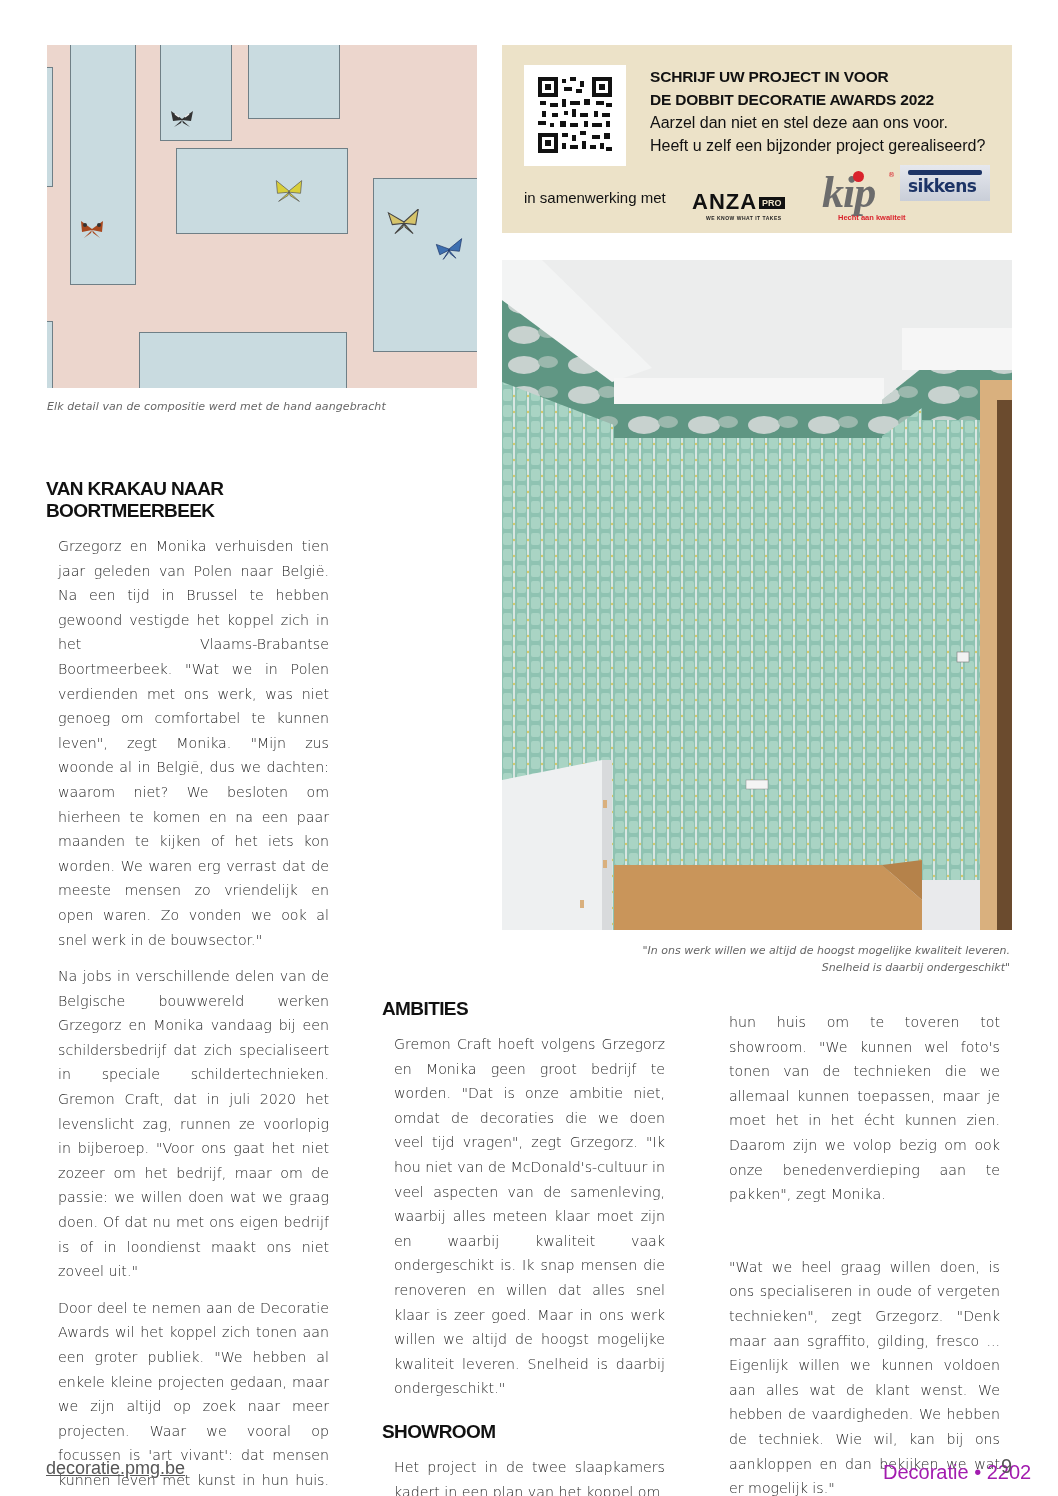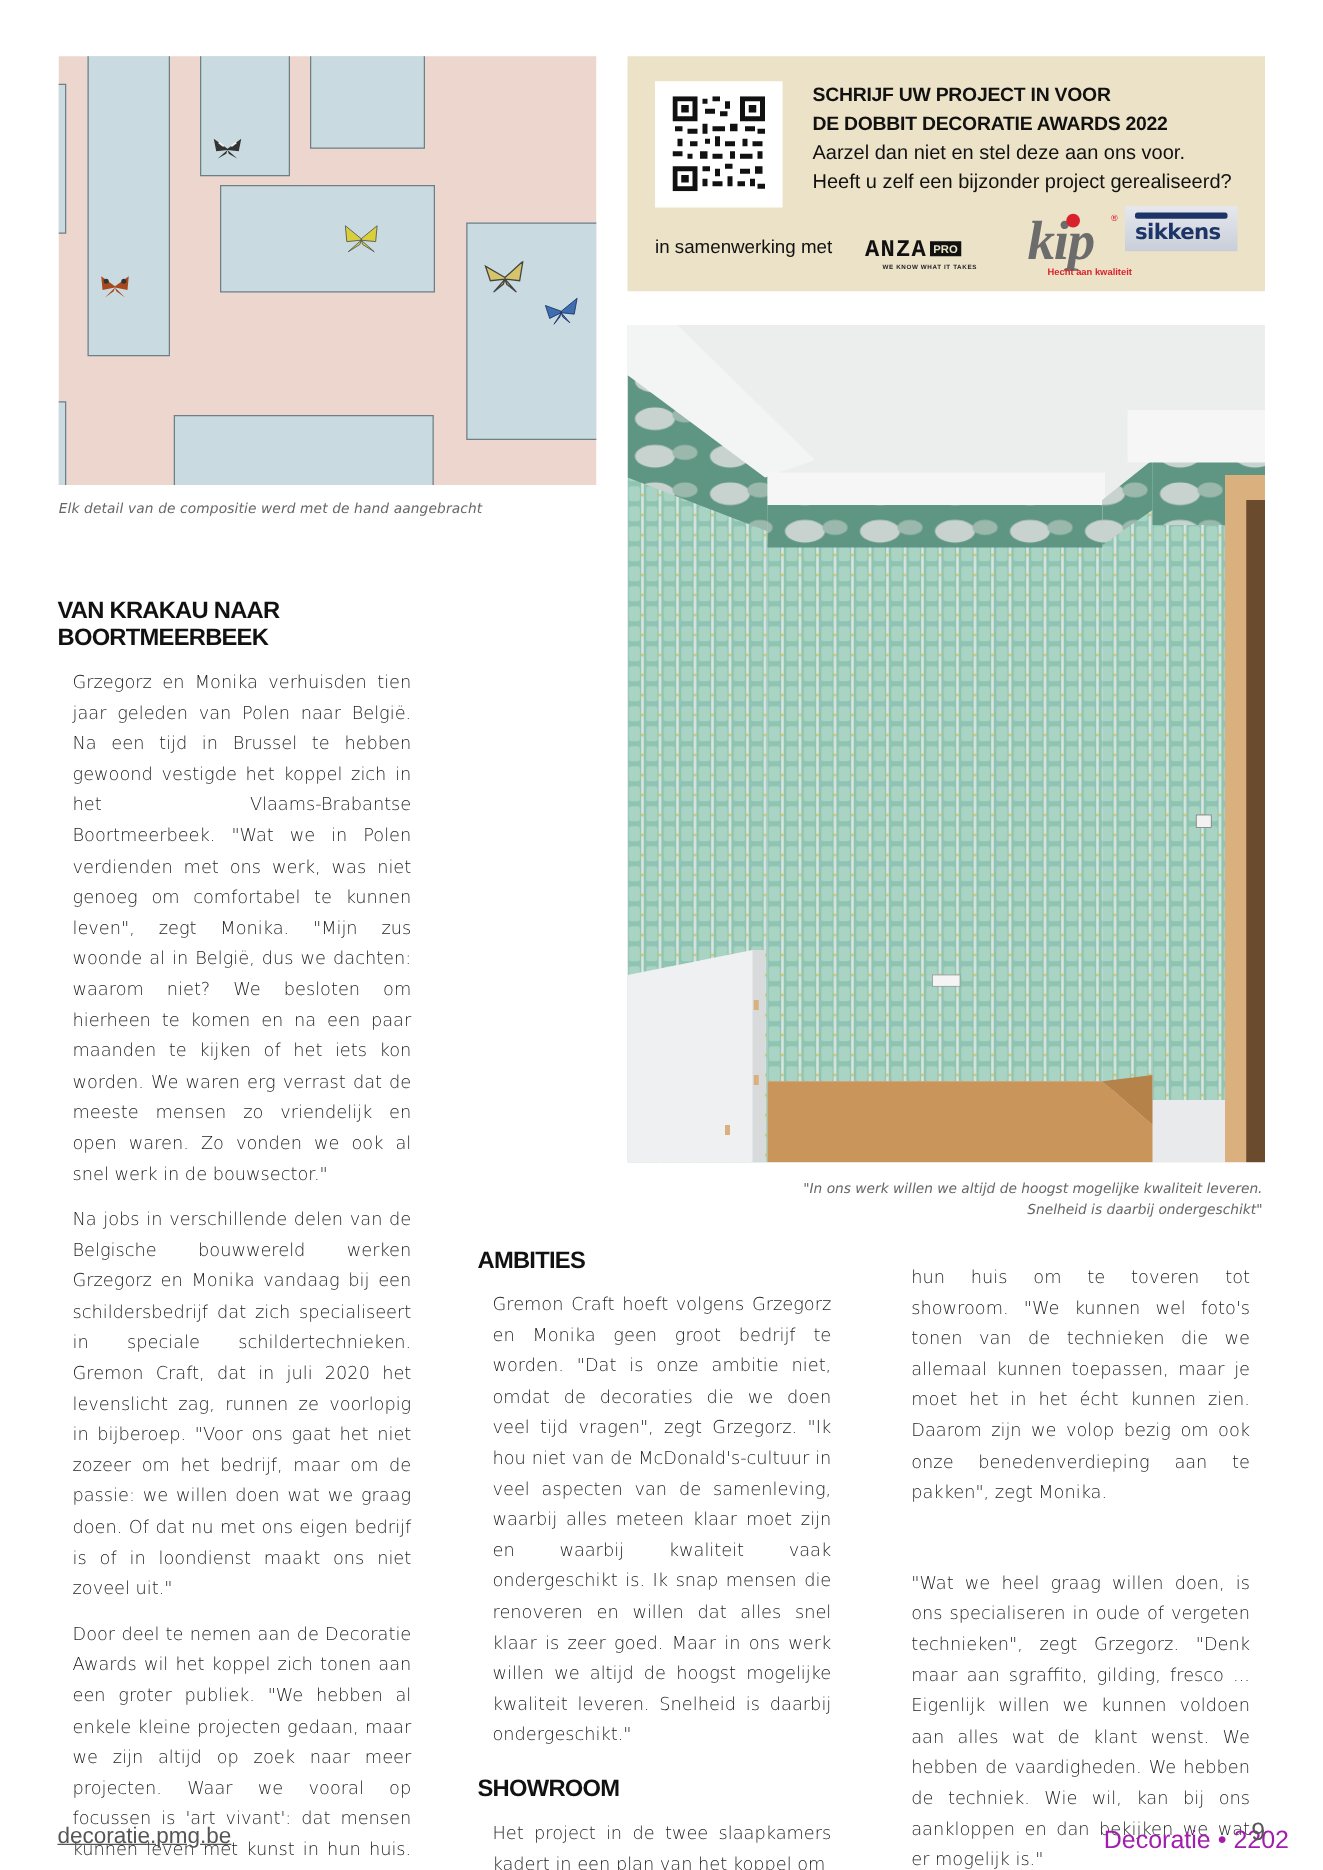--- a/index.html
+++ b/index.html
@@ -12,21 +12,21 @@
   .caption1 { position:absolute; left:47px; top:400px; font-size:11px; font-style:italic; color:#666; letter-spacing:0.1px; }
 
   
   .promo { position:absolute; left:502px; top:45px; width:510px; height:188px; background:#ece2c8; }
   .qr { position:absolute; left:22px; top:20px; width:102px; height:101px; background:#fff; }
   .qr svg { position:absolute; left:14px; top:12px; }
   .promo-title { position:absolute; left:148px; top:20px; font-family:"Liberation Sans", sans-serif; font-weight:bold; font-size:15.5px; line-height:23px; color:#111; letter-spacing:-0.2px; }
   .promo-text { position:absolute; left:148px; top:66px; font-family:"Liberation Sans", sans-serif; font-size:16px; line-height:23px; color:#111; }
   .promo-partner { position:absolute; left:22px; top:144px; font-family:"Liberation Sans", sans-serif; font-size:15px; color:#111; }
   .logo-anza { position:absolute; left:190px; top:144px; width:110px; height:26px; }
-  .anza-main { font-family:Liberation Mono, monospace; font-weight:bold; font-size:19px; letter-spacing:1px; color:#111; }
+  .anza-main { font-family:Liberation Sans, sans-serif; font-weight:bold; font-size:22px; letter-spacing:1px; color:#111; }
   .anza-pro { display:inline-block; background:#111; color:#ece2c8; font-size:9px; padding:1px 3px; margin-left:2px; vertical-align:3px; font-family:"Liberation Sans", sans-serif; font-weight:bold; }
   .anza-tag { font-size:5px; font-weight:bold; letter-spacing:0.5px; color:#222; margin-left:14px; font-family:"Liberation Sans", sans-serif; }
   .logo-kip { position:absolute; left:316px; top:122px; width:80px; height:60px; }
   .kip-text { position:absolute; left:4px; top:0px; font-family:"Liberation Serif", serif; font-style:italic; font-weight:bold; font-size:44px; color:#6c6c6c; letter-spacing:-1px; }
   .kip-dot { position:absolute; left:35px; top:4px; width:11px; height:11px; border-radius:50%; background:#d9232c; }
   .kip-tag { position:absolute; left:20px; top:46px; font-size:7.5px; font-weight:bold; color:#d9232c; font-family:Liberation Sans, sans-serif; white-space:nowrap; }
   .kip-reg { position:absolute; left:70px; top:4px; font-size:7px; color:#d9232c; }
   .logo-sikkens { position:absolute; left:398px; top:120px; width:90px; height:36px; background:linear-gradient(#e6e8ee,#c9ced8); }
   .sikkens-bar { position:absolute; left:8px; top:5px; width:74px; height:5px; background:#1d3466; border-radius:2px; }
   .sikkens-text { position:absolute; left:8px; top:11px; font-family:"DejaVu Sans", sans-serif; font-weight:bold; font-size:17px; color:#1d3466; letter-spacing:-0.5px; }

